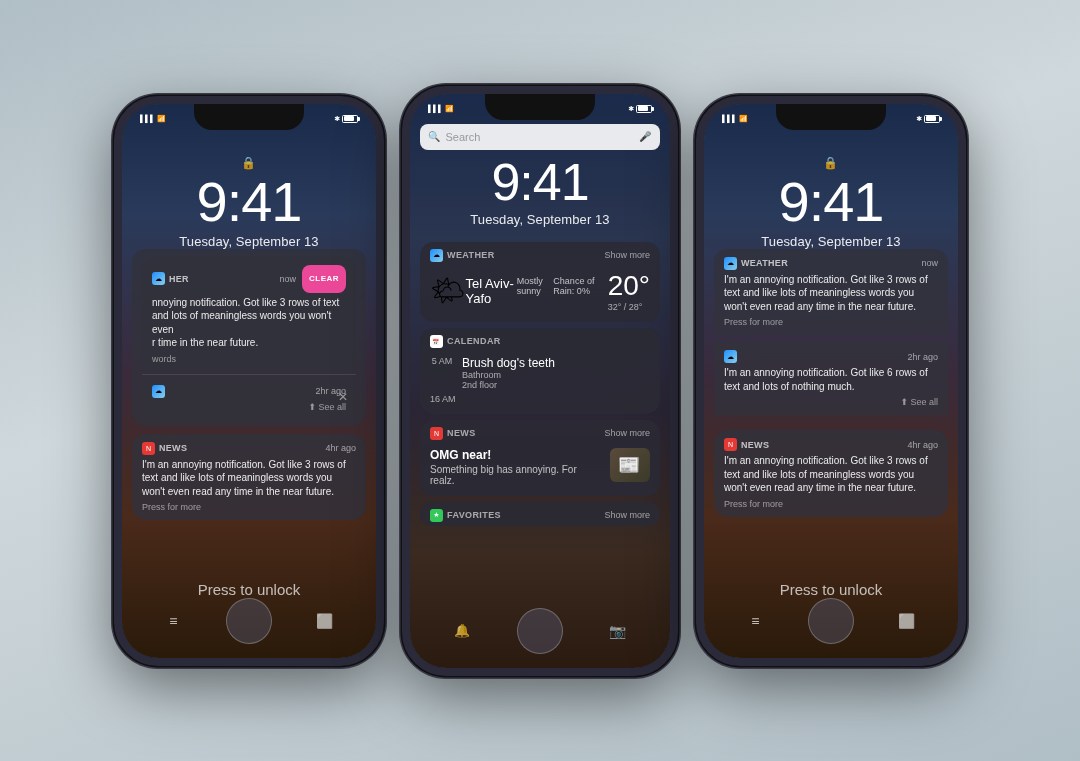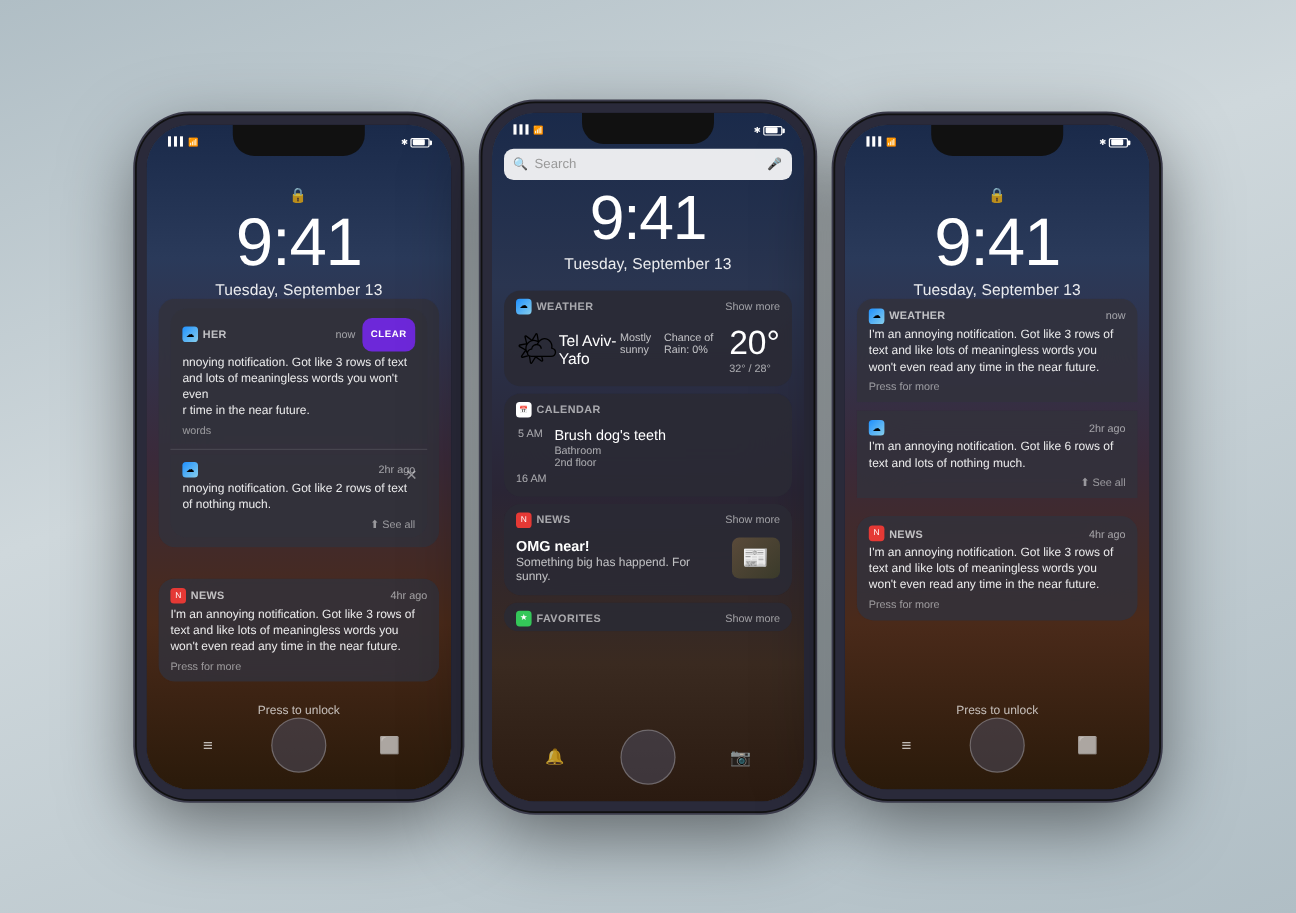--- a/index.html
+++ b/index.html
@@ -221,40 +221,40 @@
       font-size: 9px;
       color: rgba(255,255,255,0.5);
       display: flex; align-items: center; gap: 2px;
     }
 
     
     .clear-btn {
       position: absolute;
       right: -2px; top: 0; bottom: 0;
       width: 58px;
-      background: #6d28d9;
+      background: #ec4899;
       border-radius: 0 14px 14px 0;
       display: flex;
       flex-direction: column;
       align-items: center;
       justify-content: center;
       font-size: 8px;
       font-weight: 700;
       color: white;
       letter-spacing: 0.5px;
       gap: 3px;
     }
 
     
     .press-unlock {
       position: absolute;
       bottom: 60px;
       left: 0; right: 0;
       text-align: center;
-      font-size: 10px;
+      font-size: 15px;
       color: rgba(255,255,255,0.7);
       font-weight: 400;
     }
 
     
     .bottom-bar {
       position: absolute;
       bottom: 14px;
       left: 0; right: 0;
       display: flex;
@@ -450,21 +450,21 @@
     .notif-swiped {
       background: rgba(50,50,60,0.82);
       backdrop-filter: blur(20px);
       border-radius: 14px;
       padding: 8px 10px;
       position: relative;
       overflow: visible;
     }
 
     .notif-grouped {
-      margin-bottom: 20px;
+      margin-bottom: 2px;
     }
 
     
     .notif-separator {
       height: 1px;
       background: rgba(255,255,255,0.1);
       margin: 4px 0;
     }
 
     
@@ -521,21 +521,20 @@
           </div>
           <div class="notif-separator"></div>
 
           <div style="background:rgba(50,50,60,0.82); padding:6px 10px 6px; border-radius:0 0 14px 14px; position:relative;">
             <div class="notif-header">
               <div class="notif-app-info">
                 <div class="notif-app-icon app-icon-weather">☁</div>
               </div>
               <span class="notif-time">2hr ago</span>
             </div>
-            <div class="notif-body">nnoying notification. Got like 2 rows of text<br>of nothing much.</div>
             <div class="notif-footer">
               <span></span>
               <span class="see-all">⬆ See all</span>
             </div>
 
             <div style="position:absolute;right:8px;top:8px;">
               <span style="color:rgba(255,255,255,0.5);font-size:12px;">✕</span>
             </div>
           </div>
         </div>
@@ -643,21 +642,21 @@
           <div class="widget-header">
             <div class="widget-app-info">
               <div class="app-icon-news notif-app-icon">N</div>
               <span class="widget-app-name">NEWS</span>
             </div>
             <span class="show-more-btn">Show more</span>
           </div>
           <div class="news-body">
             <div class="news-text">
               <div class="news-headline">OMG near!</div>
-              <div class="news-sub">Something big has happend. For sunny.</div>
+              <div class="news-sub">Something big has annoying. For realz.</div>
             </div>
             <div class="news-thumb">📰</div>
           </div>
         </div>
 
         <div class="favorites-header">
           <div class="widget-header">
             <div class="widget-app-info">
               <div class="app-icon-favorites notif-app-icon">★</div>
               <span class="widget-app-name">FAVORITES</span>

